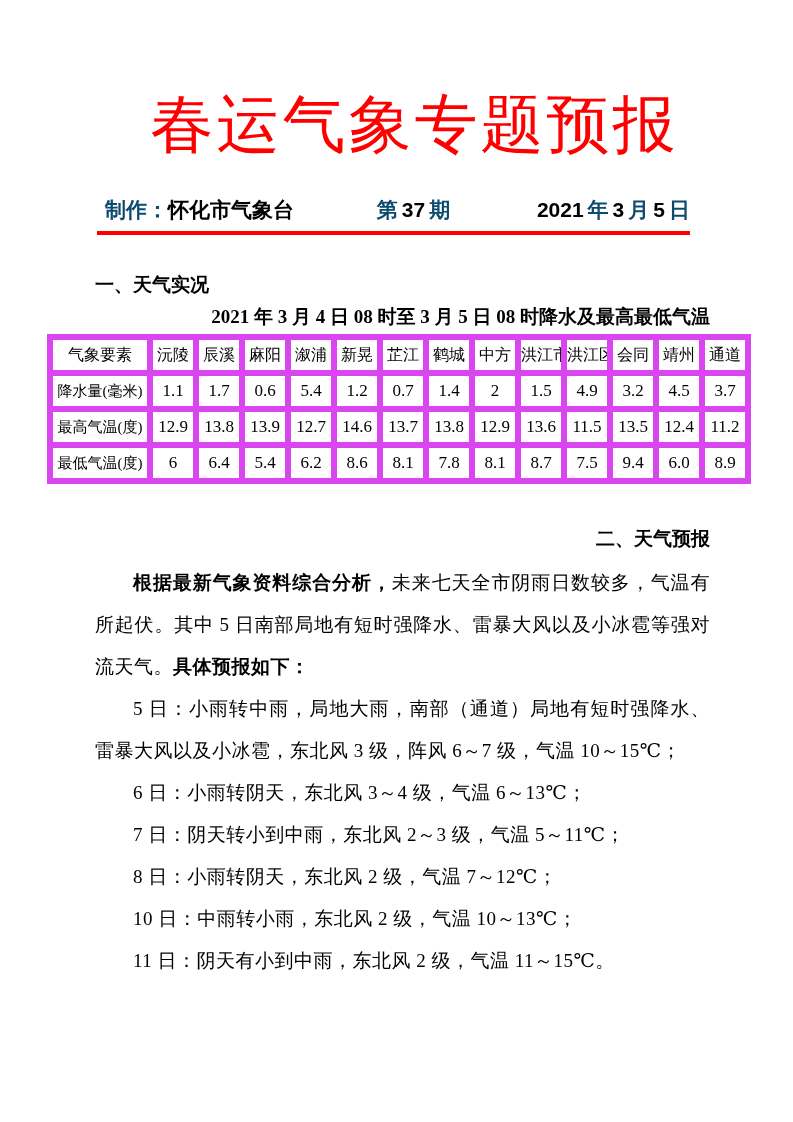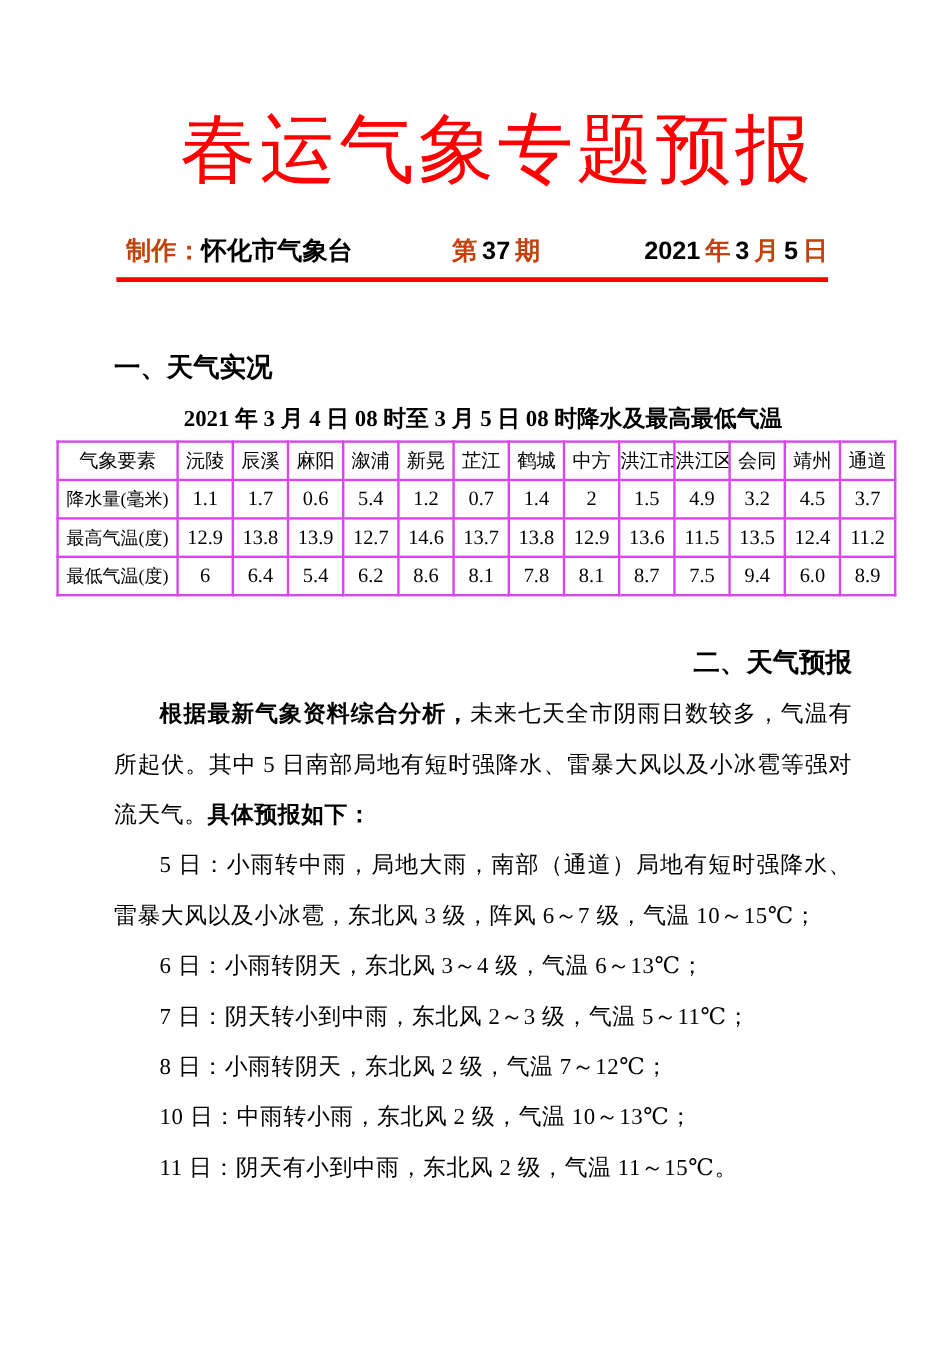--- a/index.html
+++ b/index.html
@@ -36,55 +36,55 @@
     margin: 30px 103px 0 105px;
     display: flex;
     justify-content: space-between;
     align-items: baseline;
     font-family: "Liberation Sans", "DejaVu Sans", sans-serif;
     font-weight: bold;
     font-size: 21px;
     line-height: 30px;
     white-space: nowrap;
   }
-  .red { color: #c2410c; }
+  .red { color: #0c4a6e; }
   .meta-line .num { color: #000000; margin: 0 4px; }
   .red-rule {
     margin: 6px 103px 0 97px;
     height: 4px;
     background: #ff0000;
   }
   
   .content { margin: 0 83px 0 95px; }
   .section-heading {
-    margin: 56px 0 0 0;
-    font-size: 22px;
+    margin: 35px 0 0 0;
+    font-size: 19px;
     line-height: 30px;
     font-weight: bold;
     font-family: "Liberation Serif", "DejaVu Serif", serif;
   }
   .section-heading.second { margin-top: 40px; text-align: right; }
   .table-title {
-    margin: 16px 0 0 0;
-    text-align: center;
+    margin: 4px 0 0 0;
+    text-align: right;
     font-size: 19px;
     line-height: 26px;
     font-weight: bold;
     white-space: nowrap;
   }
   
   table.weather {
     margin: 4px 0 0 -48px;
     border-collapse: collapse;
     border: 2px solid #000;
     table-layout: fixed;
     width: 698px;
   }
   table.weather th, table.weather td {
-    border: 2px solid #d946ef;
+    border: 6px solid #d946ef;
     height: 30px;
     padding: 0;
     text-align: center;
     vertical-align: middle;
     font-weight: normal;
     font-size: 17px;
     overflow: hidden;
     white-space: nowrap;
   }
   table.weather col.label-col { width: 100px; }

